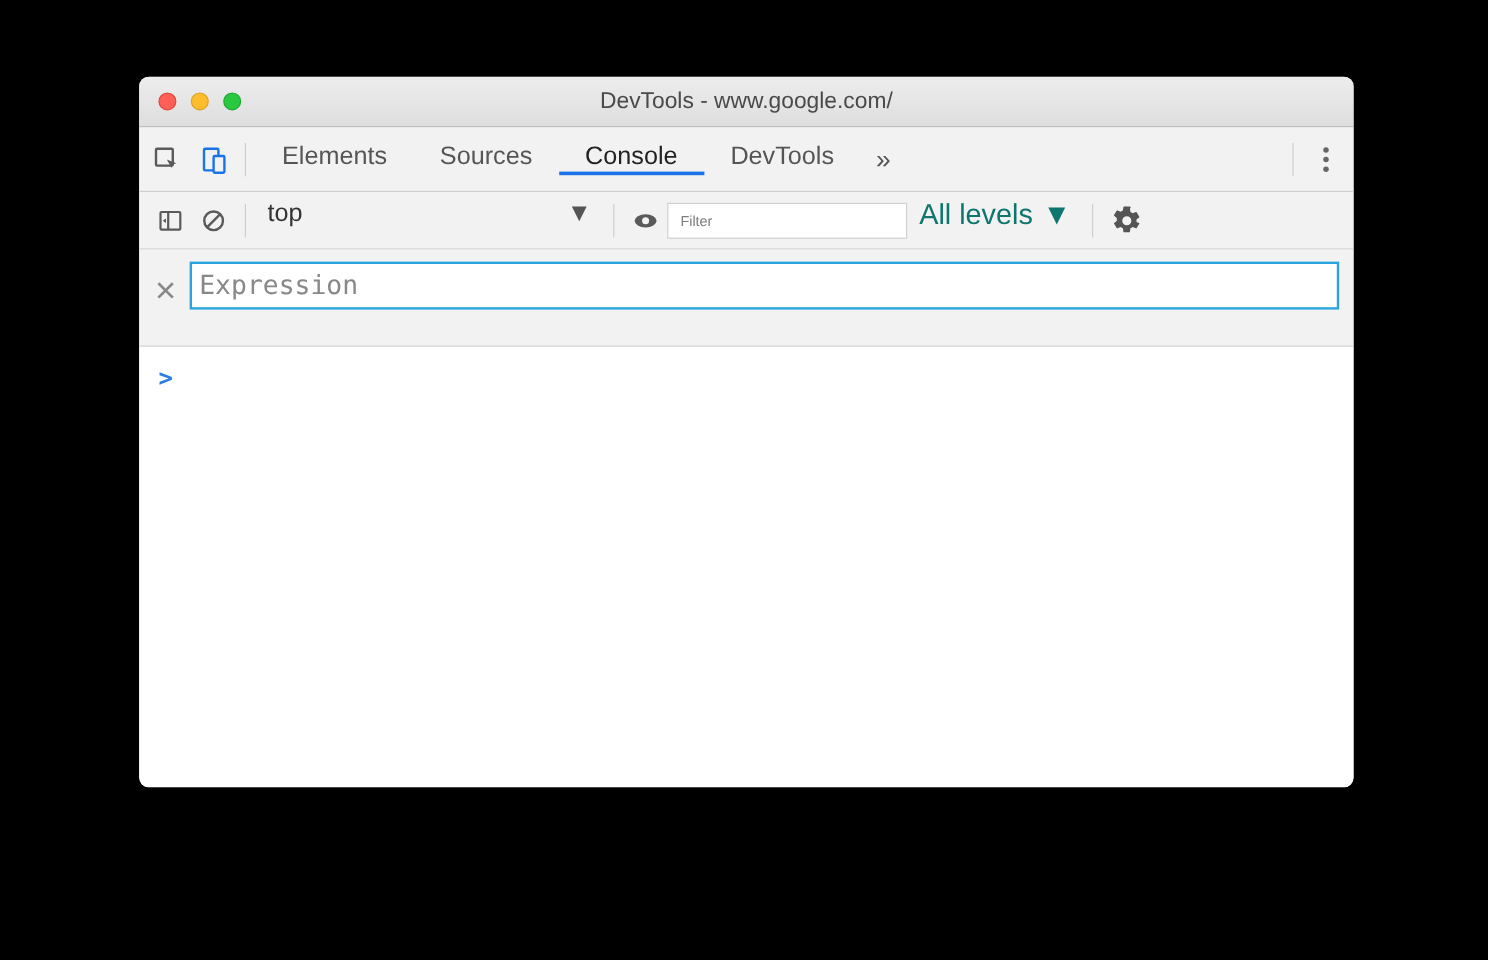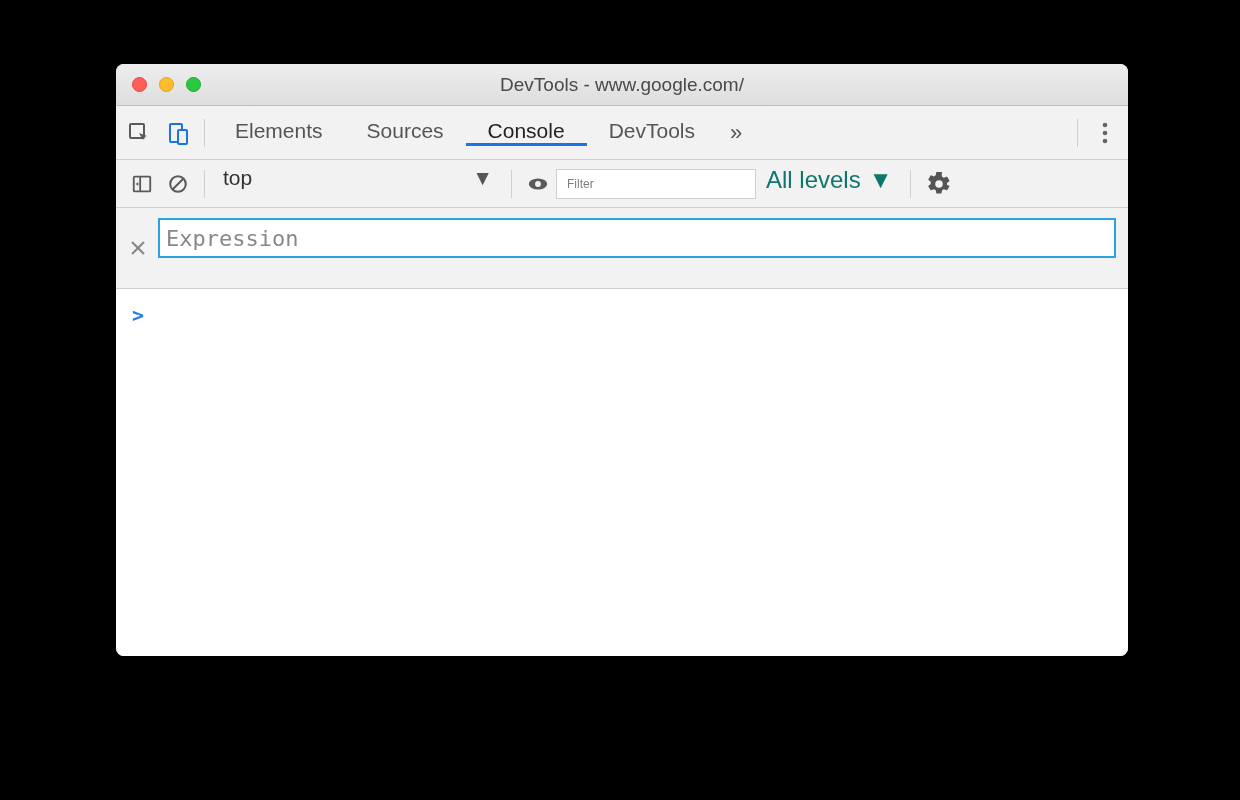--- a/index.html
+++ b/index.html
@@ -123,21 +123,21 @@
     width: 40px; height: 40px;
     display: flex; align-items: center; justify-content: center;
     color: #555; cursor: pointer;
   }
   .gear-btn svg { width: 26px; height: 26px; }
   
   .live-exp-row {
     background: #f2f2f2;
     border-bottom: 1px solid #cfcfcf;
     padding: 10px 12px 30px 12px;
-    display: flex; align-items: flex-end; gap: 10px;
+    display: flex; align-items: center; gap: 10px;
   }
   .close-x {
     width: 20px; height: 20px;
     display: flex; align-items: center; justify-content: center;
     color: #888; cursor: pointer; margin-top: 8px;
   }
   .close-x svg { width: 14px; height: 14px; }
   .exp-input {
     flex: 1;
     height: 40px;

